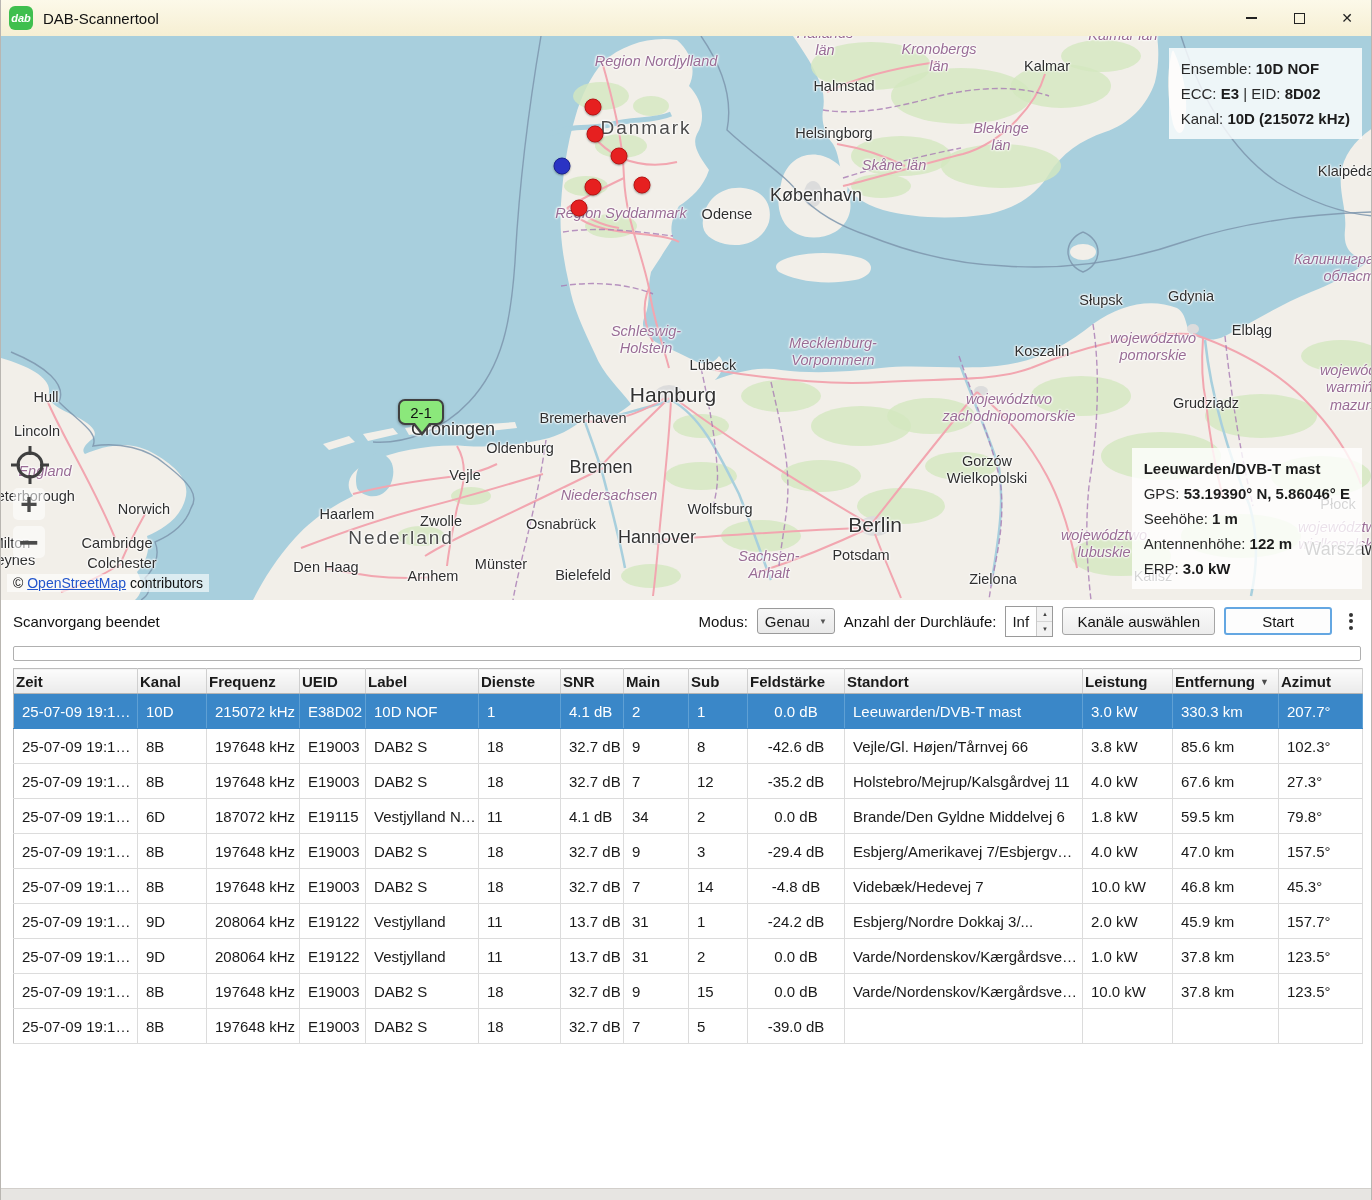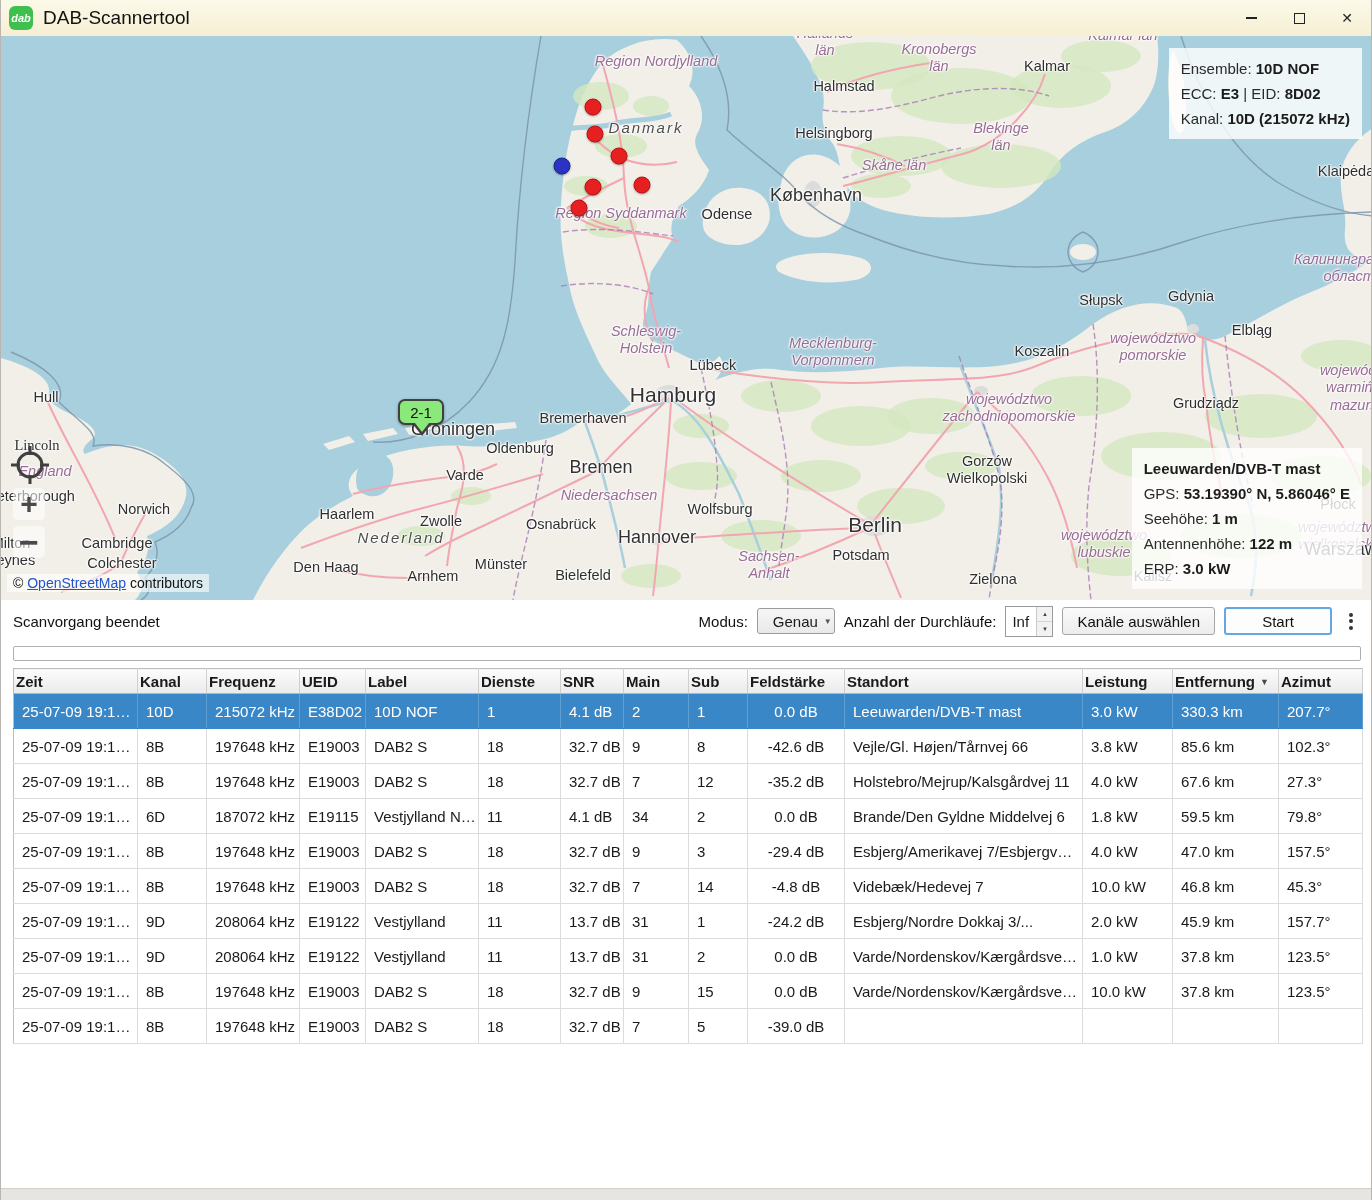--- a/index.html
+++ b/index.html
@@ -6,21 +6,21 @@
   *{box-sizing:border-box;}
   .window{position:relative;width:1372px;height:1200px;background:#fff;overflow:hidden;
           font-family:"Liberation Sans",sans-serif;font-size:15px;color:#1a1a1a;
           border-left:1px solid #b9b6b1;border-right:1px solid #b9b6b1;}
   
   .titlebar{position:absolute;top:0;left:0;right:0;height:36px;
             background:linear-gradient(#fcf9e9,#f6efd3);display:flex;align-items:center;}
   .app-icon{width:24px;height:24px;margin-left:8px;border-radius:6px;background:#3fbf4e;
             color:#fff;display:flex;align-items:center;justify-content:center;
             font-size:11px;font-weight:bold;font-style:italic;}
-  .titlebar .title{margin-left:10px;font-size:19px;color:#111;}
+  .titlebar .title{margin-left:10px;font-size:15px;color:#111;}
   .win-controls{margin-left:auto;display:flex;height:100%;}
   .win-btn{width:48px;height:100%;display:flex;align-items:center;justify-content:center;color:#222;}
   .glyph-min{width:11px;height:2px;background:#222;}
   .glyph-max{width:11px;height:11px;border:1.5px solid #222;}
   .glyph-close{font-size:14px;line-height:1;}
   
   .map{position:absolute;top:36px;left:0;width:1372px;height:564px;overflow:hidden;background:#a8cfdd;}
   .map svg{position:absolute;top:0;left:0;}
   .land{fill:#f2efe9;}
   .forest{fill:#d3e7bf;opacity:.8;}
@@ -28,21 +28,21 @@
   .road{fill:none;stroke:#f2a6b0;stroke-width:2;}
   .river{fill:none;stroke:#a8cfdd;stroke-width:2.5;}
   .fjord{fill:none;stroke:#a8cfdd;stroke-width:5;}
   .sea-b{fill:none;stroke:#7d95ad;stroke-width:1.4;opacity:.85;}
   .adm{fill:none;stroke:#a87ab4;stroke-width:1.4;stroke-dasharray:6 3;opacity:.8;}
   .map-label{position:absolute;transform:translate(-50%,-50%);white-space:pre-line;text-align:center;
      color:#2f2f2f;font-size:14.5px;line-height:1.2;pointer-events:none;
      text-shadow:0 1px 2px rgba(255,255,255,.95),0 -1px 2px rgba(255,255,255,.95),
                  1px 0 2px rgba(255,255,255,.95),-1px 0 2px rgba(255,255,255,.95);}
   .k-region{font-style:italic;color:#996c95;}
-  .k-country{font-size:15px;letter-spacing:2px;color:#4c4c4c;font-style:italic;}
+  .k-country{font-size:19px;letter-spacing:2px;color:#4c4c4c;}
   .k-city-lg{font-size:21px;color:#323232;}
   .k-city-md{font-size:18px;color:#323232;}
   .marker{position:absolute;width:17px;height:17px;border-radius:50%;transform:translate(-50%,-50%);
           box-shadow:0 1px 2px rgba(0,0,0,.35);}
   .marker.red{background:#e62020;border:1px solid #b81414;}
   .marker.blue{background:#2a33c4;border:1px solid #1b2390;}
   .bubble{position:absolute;left:398px;top:376px;width:46px;height:26px;background:#8be87b;
           border:2px solid #404040;border-radius:7px;display:flex;align-items:center;justify-content:center;
           font-size:15px;color:#111;box-shadow:0 1px 3px rgba(0,0,0,.35);z-index:5;}
   .bubble::before{content:"";position:absolute;left:12px;top:22px;border:10px solid transparent;
@@ -64,21 +64,21 @@
                padding:1px 6px;font-size:14px;color:#111;z-index:6;}
   .attribution a{color:#2255cc;text-decoration:underline;cursor:pointer;}
   
   .statusrow{position:absolute;top:600px;left:0;right:0;height:42px;display:flex;align-items:center;
              padding:0 12px;background:#fff;}
   .statusrow .status{font-size:15px;color:#111;}
   .controls{margin-left:auto;display:flex;align-items:center;gap:9px;}
   .lbl{color:#111;}
   .select{width:78px;height:26px;border:1px solid #9a9a9a;border-radius:3px;
           background:linear-gradient(#f6f6f6,#e9e9e9);display:flex;align-items:center;
-          padding:0 15px;gap:6px;}
+          padding:0 7px;gap:6px;}
   .select .val{flex:1;}
   .select .caret{font-size:8px;color:#555;}
   .spin{width:48px;height:31px;border:1px solid #9a9a9a;background:#fff;display:flex;align-items:stretch;}
   .spin .val{flex:1;display:flex;align-items:center;padding-left:6px;}
   .spin-btns{width:16px;display:flex;flex-direction:column;border-left:1px solid #c9c9c9;}
   .spin-btns div{flex:1;display:flex;align-items:center;justify-content:center;font-size:6px;
                  color:#444;background:#f2f2f2;}
   .spin-btns div:first-child{border-bottom:1px solid #d5d5d5;}
   .btn{height:28px;padding:0 14px;border:1px solid #a5a5a5;border-radius:3px;font-size:15px;
        background:linear-gradient(#fafafa,#ededed);color:#111;font-family:inherit;}
@@ -250,31 +250,31 @@
       <g>
         <path class="sea-b" d="M540,0 C528,70 518,150 514,226 C510,284 502,330 468,366 C440,396 402,408 372,406"></path>
         <path class="sea-b" d="M10,316 C44,330 66,348 58,366 C78,386 98,396 92,410 C118,406 146,412 164,428 C190,448 198,460 190,472 C184,490 168,500 154,506 C160,520 152,534 144,542 C152,554 146,560 140,564"></path>
         <path class="sea-b" d="M700,0 C722,32 732,64 726,94 C756,122 786,140 798,158 C818,180 844,192 868,200 C908,216 952,228 1004,230 C1064,234 1124,226 1182,206 C1242,186 1304,178 1372,176"></path>
         <path class="sea-b" d="M1180,0 C1198,56 1226,112 1276,146 C1316,170 1348,178 1372,180"></path>
         <path class="sea-b" d="M1082,196 C1102,204 1102,228 1082,236 C1062,228 1062,204 1082,196"></path>
       </g>
     </svg>
 
     <div id="map-labels">
-        <div class="map-label k-city" style="left: 36px; top: 410px; font-family: Liberation Serif, serif;">Lincoln</div>
+        <div class="map-label k-city" style="left: 36px; top: 396px;">Lincoln</div>
         <div class="map-label k-region" style="left: 44px; top: 436px;">England</div>
         <div class="map-label k-city" style="left: 45px; top: 362px;">Hull</div>
         <div class="map-label k-city" style="left: 30px; top: 461px;">Peterborough</div>
         <div class="map-label k-city" style="left: 143px; top: 474px;">Norwich</div>
         <div class="map-label k-city" style="left: 116px; top: 508px;">Cambridge</div>
         <div class="map-label k-city" style="left: 121px; top: 528px;">Colchester</div>
         <div class="map-label k-city" style="left: 10px; top: 516px;">Milton
 Keynes</div>
         <div class="map-label k-city-md" style="left: 452px; top: 394px;">Groningen</div>
-        <div class="map-label k-city" style="left: 464px; top: 440px;">Varde</div>
+        <div class="map-label k-city" style="left: 464px; top: 440px;">Vejle</div>
         <div class="map-label k-city" style="left: 440px; top: 486px;">Zwolle</div>
         <div class="map-label k-country" style="left: 400px; top: 502px;">Nederland</div>
         <div class="map-label k-city" style="left: 346px; top: 479px;">Haarlem</div>
         <div class="map-label k-city" style="left: 325px; top: 532px;">Den Haag</div>
         <div class="map-label k-city" style="left: 432px; top: 541px;">Arnhem</div>
         <div class="map-label k-city" style="left: 519px; top: 413px;">Oldenburg</div>
         <div class="map-label k-city" style="left: 560px; top: 489px; text-align: right;">Osnabrück</div>
         <div class="map-label k-city" style="left: 500px; top: 529px;">Münster</div>
         <div class="map-label k-city" style="left: 582px; top: 540px;">Bielefeld</div>
         <div class="map-label k-city" style="left: 582px; top: 383px;">Bremerhaven</div>

